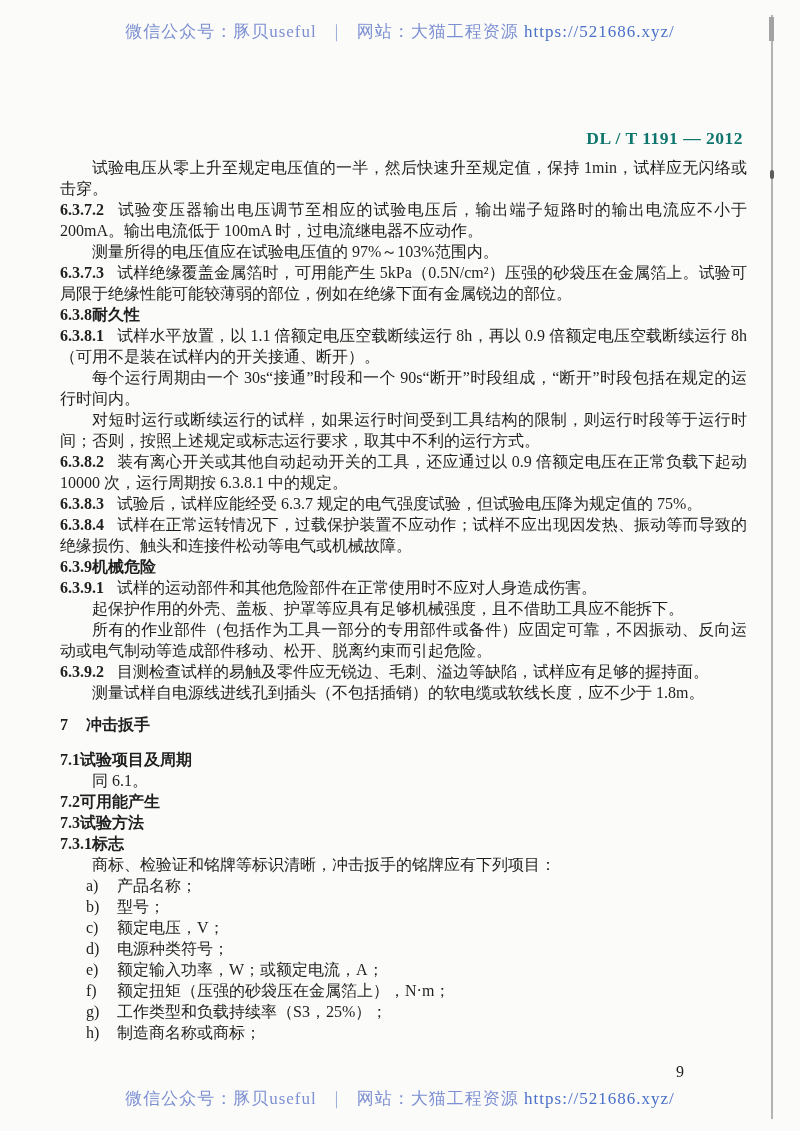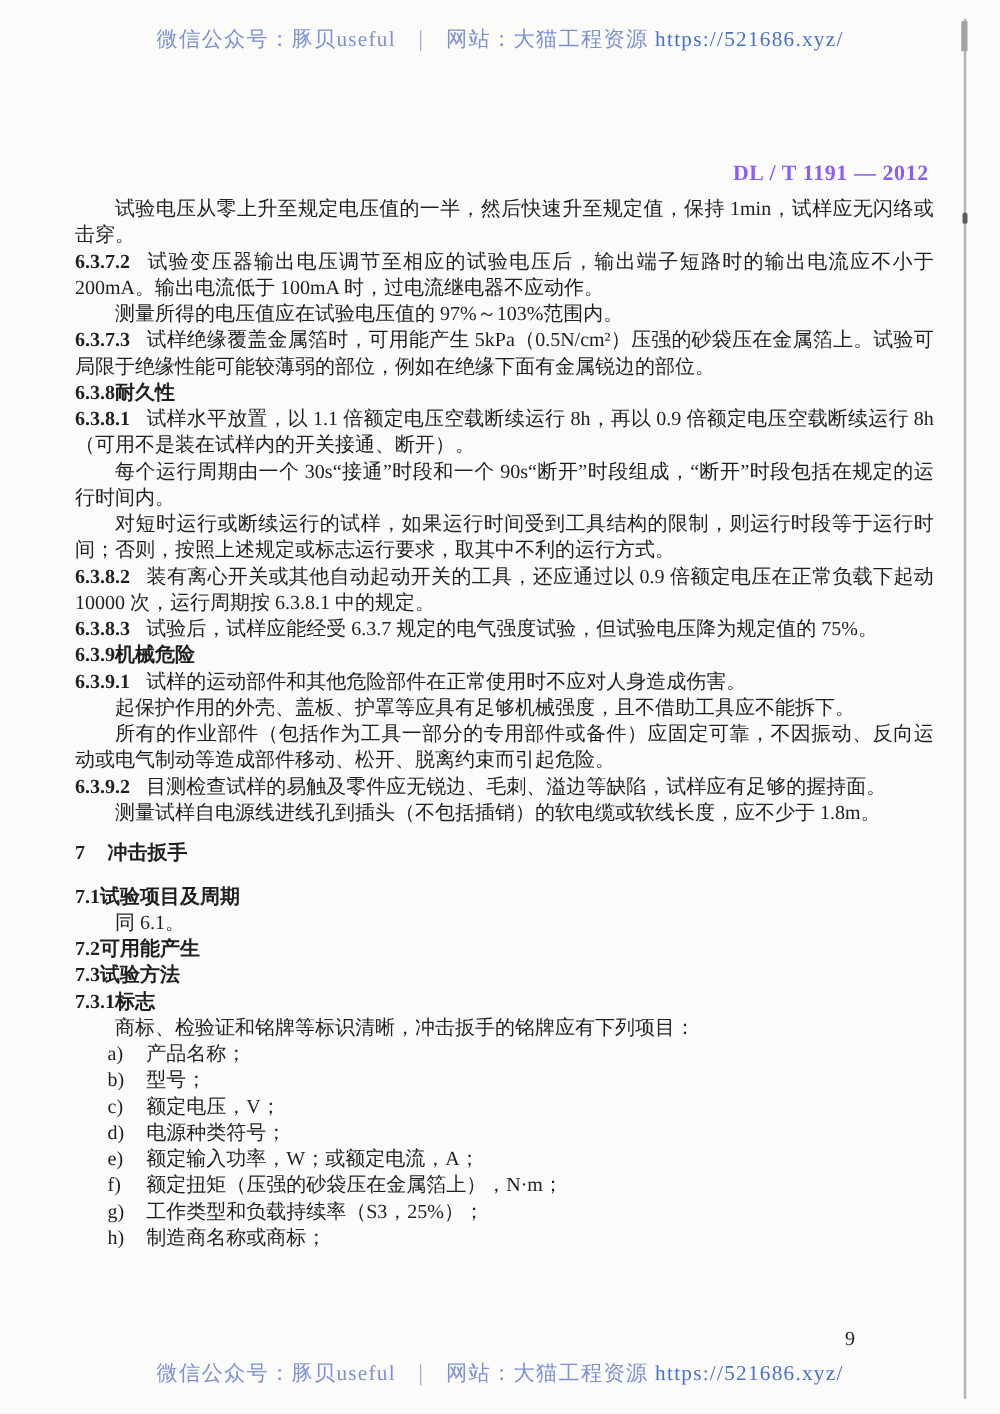--- a/index.html
+++ b/index.html
@@ -23,21 +23,21 @@
   }
   .watermark.top { top:20px; }
   .watermark.bottom { top:1087px; }
   .watermark .sep { color:#9fb0dd; padding:0 6px; }
   .watermark .url { color:var(--wm-url-color,#4a70c8); text-decoration:none; font-family:"Liberation Serif","DejaVu Serif",serif; }
   
   .doc-code {
     position:absolute; top:128px; right:57px;
     font-weight:bold; font-size:17.5px;
     letter-spacing:0.5px;
-    color:#8b5cf6;
+    color:#0f766e;
   }
   
   .doc-body {
     position:absolute; top:157px; left:60px;
     width:687px;
     font-size:16px; line-height:21px;
     text-align:justify;
   }
   .b { margin:0; }
   .b-para { text-indent:2em; }
@@ -88,20 +88,21 @@
       <div class="b b-para"><span class="txt">试验电压从零上升至规定电压值的一半，然后快速升至规定值，保持 1min，试样应无闪络或击穿。</span></div>
       <div class="b b-clause"><span class="num">6.3.7.2</span><span class="txt">试验变压器输出电压调节至相应的试验电压后，输出端子短路时的输出电流应不小于 200mA。输出电流低于 100mA 时，过电流继电器不应动作。</span></div>
       <div class="b b-para"><span class="txt">测量所得的电压值应在试验电压值的 97%～103%范围内。</span></div>
       <div class="b b-clause"><span class="num">6.3.7.3</span><span class="txt">试样绝缘覆盖金属箔时，可用能产生 5kPa（0.5N/cm²）压强的砂袋压在金属箔上。试验可局限于绝缘性能可能较薄弱的部位，例如在绝缘下面有金属锐边的部位。</span></div>
       <div class="b b-heading"><span class="num">6.3.8</span><span class="txt">耐久性</span></div>
       <div class="b b-clause"><span class="num">6.3.8.1</span><span class="txt">试样水平放置，以 1.1 倍额定电压空载断续运行 8h，再以 0.9 倍额定电压空载断续运行 8h（可用不是装在试样内的开关接通、断开）。</span></div>
       <div class="b b-para"><span class="txt">每个运行周期由一个 30s“接通”时段和一个 90s“断开”时段组成，“断开”时段包括在规定的运行时间内。</span></div>
       <div class="b b-para"><span class="txt">对短时运行或断续运行的试样，如果运行时间受到工具结构的限制，则运行时段等于运行时间；否则，按照上述规定或标志运行要求，取其中不利的运行方式。</span></div>
       <div class="b b-clause"><span class="num">6.3.8.2</span><span class="txt">装有离心开关或其他自动起动开关的工具，还应通过以 0.9 倍额定电压在正常负载下起动 10000 次，运行周期按 6.3.8.1 中的规定。</span></div>
       <div class="b b-clause"><span class="num">6.3.8.3</span><span class="txt">试验后，试样应能经受 6.3.7 规定的电气强度试验，但试验电压降为规定值的 75%。</span></div>
+      <div class="b b-clause"><span class="num">6.3.8.4</span><span class="txt">试样在正常运转情况下，过载保护装置不应动作；试样不应出现因发热、振动等而导致的绝缘损伤、触头和连接件松动等电气或机械故障。</span></div>
       <div class="b b-heading"><span class="num">6.3.9</span><span class="txt">机械危险</span></div>
       <div class="b b-clause"><span class="num">6.3.9.1</span><span class="txt">试样的运动部件和其他危险部件在正常使用时不应对人身造成伤害。</span></div>
       <div class="b b-para"><span class="txt">起保护作用的外壳、盖板、护罩等应具有足够机械强度，且不借助工具应不能拆下。</span></div>
       <div class="b b-para"><span class="txt">所有的作业部件（包括作为工具一部分的专用部件或备件）应固定可靠，不因振动、反向运动或电气制动等造成部件移动、松开、脱离约束而引起危险。</span></div>
       <div class="b b-clause"><span class="num">6.3.9.2</span><span class="txt">目测检查试样的易触及零件应无锐边、毛刺、溢边等缺陷，试样应有足够的握持面。</span></div>
       <div class="b b-para"><span class="txt">测量试样自电源线进线孔到插头（不包括插销）的软电缆或软线长度，应不少于 1.8m。</span></div>
       <div class="b b-chapter"><span class="num">7</span><span class="txt">冲击扳手</span></div>
       <div class="b b-heading"><span class="num">7.1</span><span class="txt">试验项目及周期</span></div>
       <div class="b b-para"><span class="txt">同 6.1。</span></div>
       <div class="b b-heading"><span class="num">7.2</span><span class="txt">可用能产生</span></div>

